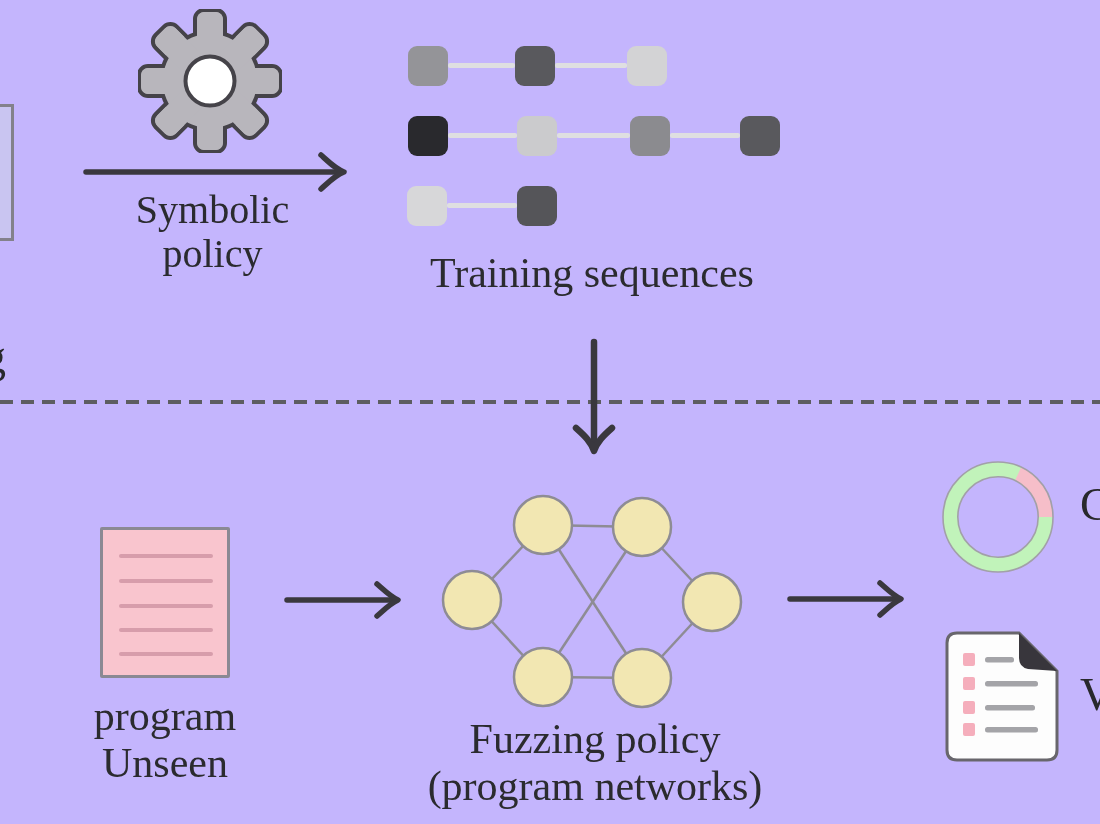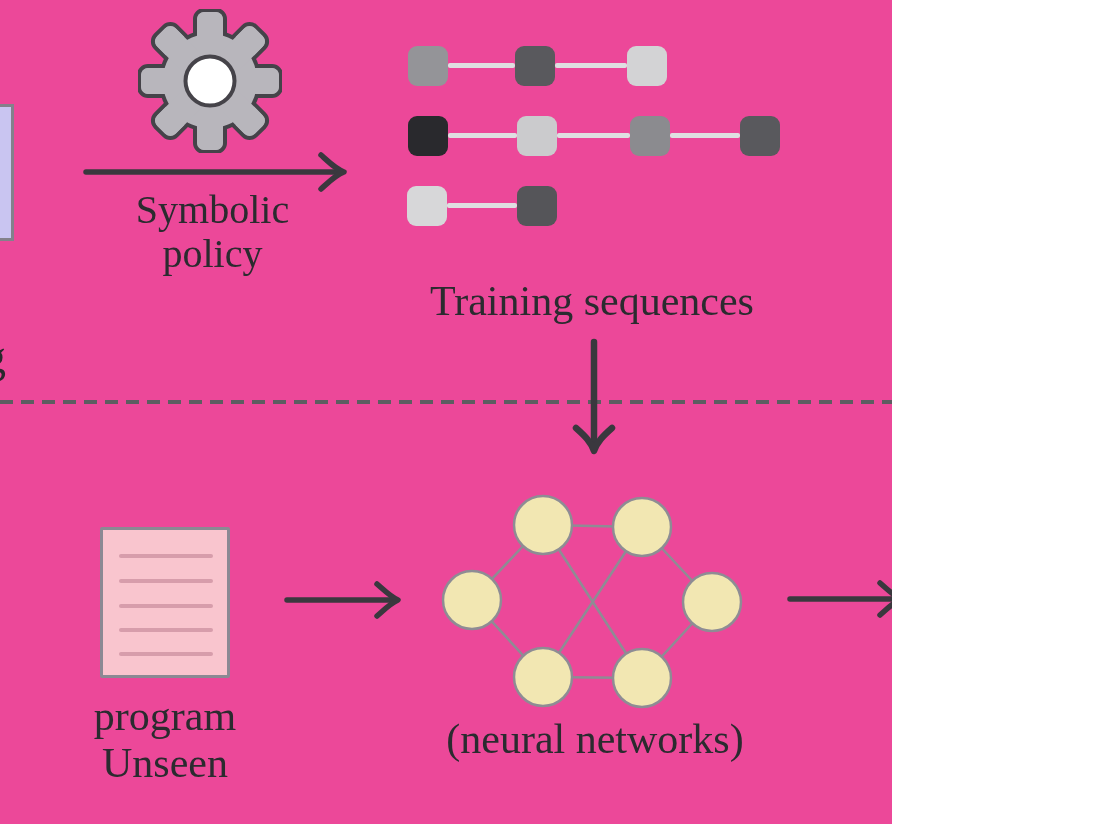--- a/index.html
+++ b/index.html
@@ -1,18 +1,18 @@
 <!DOCTYPE html>
 <html><head>
 <meta charset="utf-8">
 <style>
   html,body{margin:0;padding:0;background:#ffffff;}
   #stage{
-    position:relative;width:892px;height:824px;overflow:hidden;
-    background:#ec4899;
+    position:relative;width:1100px;height:824px;overflow:hidden;
+    background:#c4b5fd;
     font-family:"Liberation Serif","DejaVu Serif",serif;
     color:#26262a;
   }
   .abs{position:absolute;}
   .caption{
     position:absolute;text-align:center;color:#2b2b2f;
     font-size:42px;line-height:47px;white-space:nowrap;
   }
   .caption.small{font-size:40px;line-height:44px;}
   
@@ -84,21 +84,21 @@
     <div class="sq" style="left: 222px; background-color: rgb(139, 139, 143);"></div>
     <div class="sq" style="left: 332px; background-color: rgb(89, 89, 93);"></div>
   </div>
 
   <div class="seqrow" style="left:407px;top:186px;width:160px;">
     <div class="conn" style="left:40px;width:70px;"></div>
     <div class="sq" style="left: 0px; background-color: rgb(215, 215, 217);"></div>
     <div class="sq" style="left: 110px; background-color: rgb(85, 85, 89);"></div>
   </div>
 
-  <div class="caption" style="left:392px;top:250px;width:400px;margin-top:28px;">Training sequences</div>
+  <div class="caption" style="left:392px;top:250px;width:400px;">Training sequences</div>
 
   <div class="fragment" style="left:-17px;top:334px;">g</div>
 
   <div id="divider"></div>
 
   <svg class="abs" style="left:564px;top:338px;" width="60" height="122" viewBox="0 0 60 122">
     <line x1="30" y1="4" x2="30" y2="108" stroke-width="6.5" stroke-linecap="round" stroke="#3a383e"></line>
     <path d="M 12 90 C 21 98 27 104 30 113 C 33 104 39 98 48 90" fill="none" stroke-width="6.5" stroke-linecap="round" stroke-linejoin="round" stroke="#3a383e"></path>
   </svg>
 
@@ -135,21 +135,22 @@
       <circle cx="108" cy="37" r="29"></circle>
       <circle cx="207" cy="39" r="29"></circle>
       <circle cx="37" cy="112" r="29"></circle>
       <circle cx="277" cy="114" r="29"></circle>
       <circle cx="108" cy="189" r="29"></circle>
       <circle cx="207" cy="190" r="29"></circle>
     </g>
   </svg>
 
   <div class="caption" style="left:395px;top:716px;width:400px;">
-    <div>(neural networks)</div>
+    <div>Fuzzing policy</div>
+    <div>(program networks)</div>
   </div>
 
   <svg class="abs" style="left:786px;top:574px;" width="122" height="50" viewBox="0 0 122 50">
     <line x1="4" y1="25" x2="110" y2="25" stroke-width="5.5" stroke-linecap="round" stroke="#3a383e"></line>
     <path d="M 94 9 C 103 17 108 22 115 25 C 108 28 103 33 94 41" fill="none" stroke-width="5.5" stroke-linecap="round" stroke-linejoin="round" stroke="#3a383e"></path>
   </svg>
 
   <svg class="abs" style="left:936px;top:455px;" width="124" height="124" viewBox="-62 -62 124 124">
     <circle r="47.5" fill="none" stroke-width="15" stroke="#c1f3ba"></circle>
     <path d="M 20.1 -43.1 A 47.5 47.5 0 0 1 47.5 0" fill="none" stroke-width="15" stroke="#f6bec9"></path>

